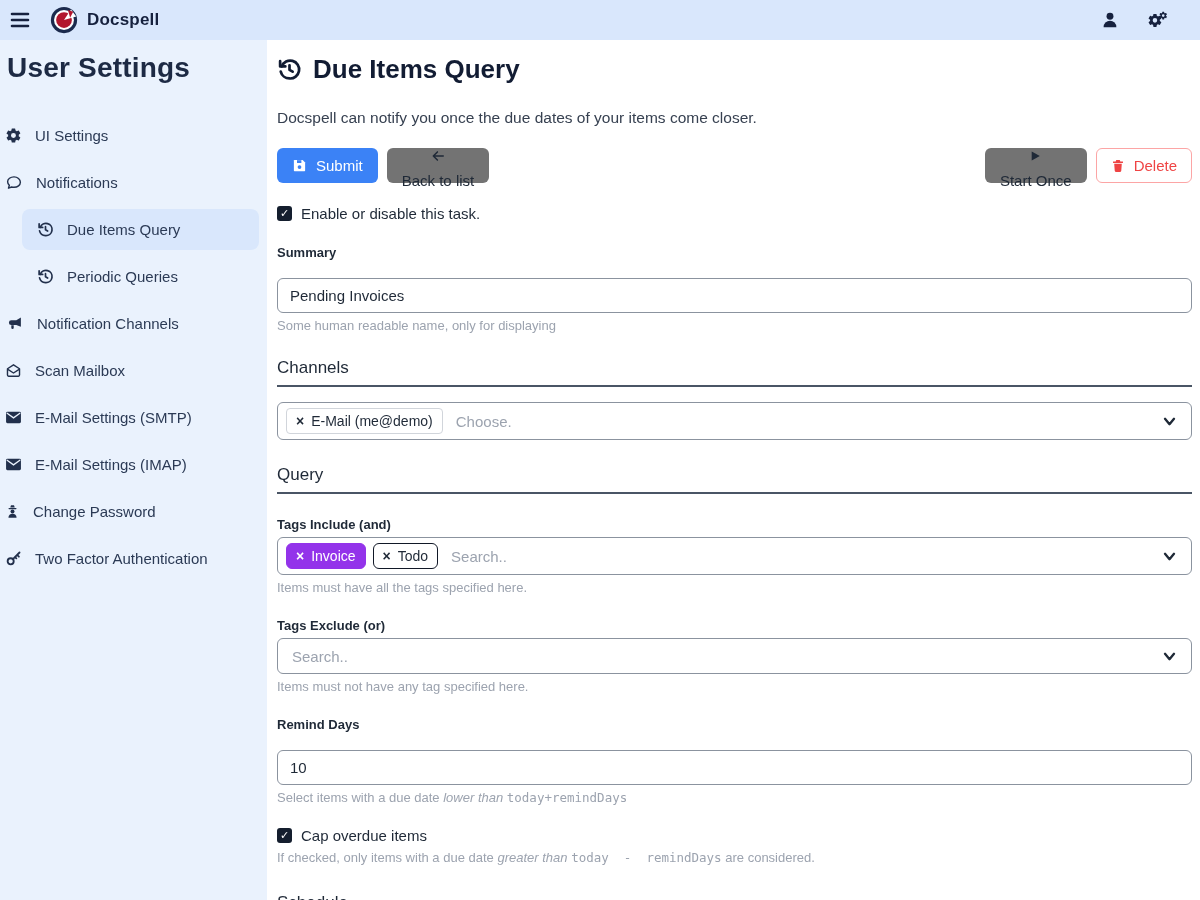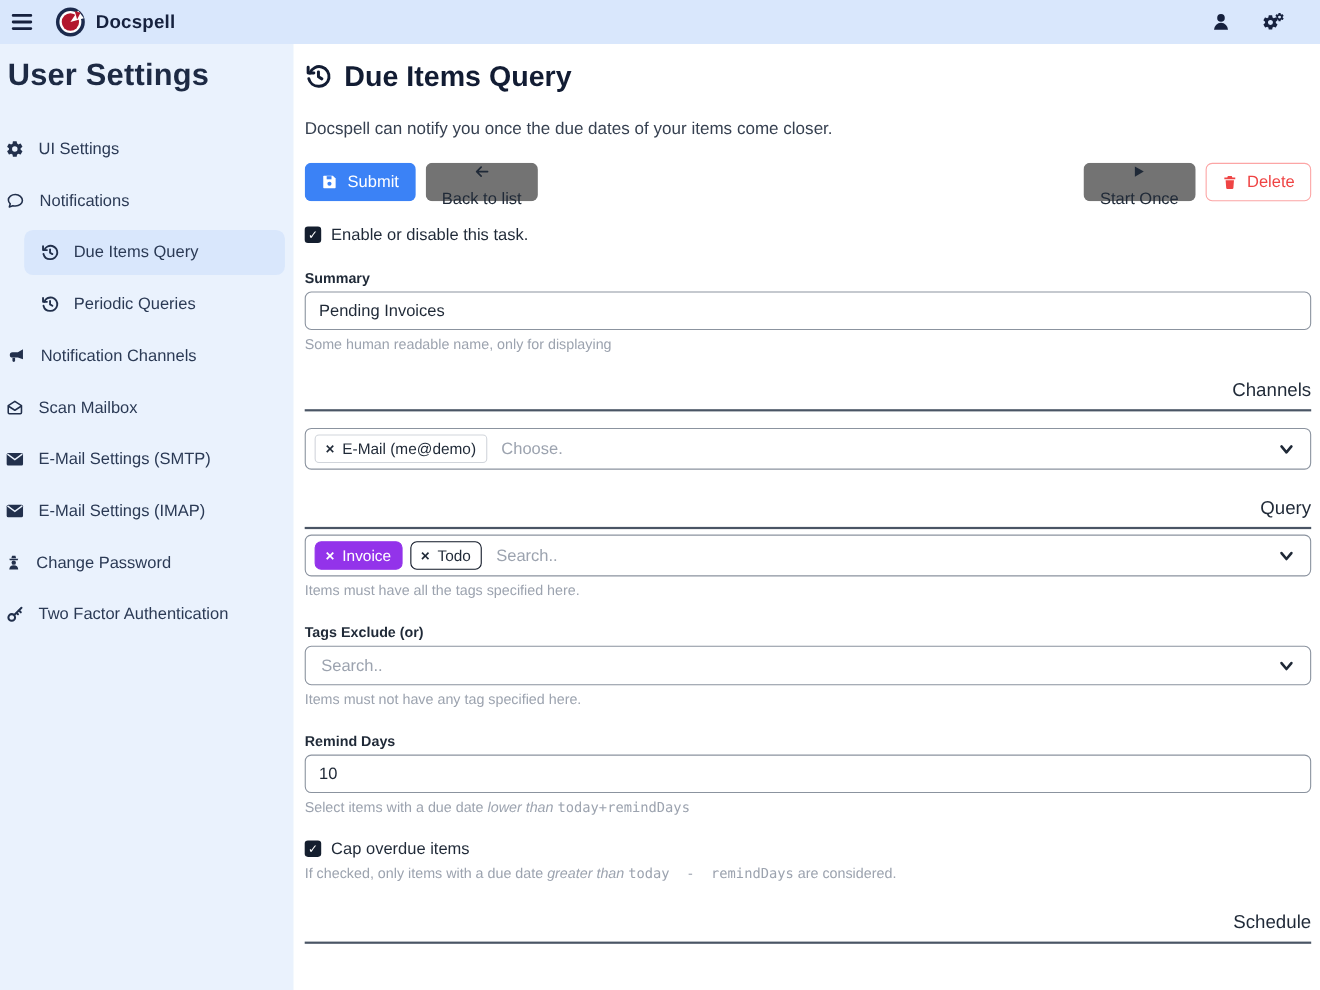--- a/index.html
+++ b/index.html
@@ -41,28 +41,28 @@
          border-radius:6px; border:1px solid transparent; cursor:pointer; font-family:inherit; }
   .btn-primary { background:#3b82f6; color:#fff; }
   .btn-gray { background:#737373; color:#1f2937;flex-direction:column; }
   .btn-danger { background:#fff; border-color:#fca5a5; color:#ef4444; }
 
   .checkbox-row { margin-top:22px; display:flex; align-items:center; gap:9px; font-size:15px; color:#1f2937; }
   .checkbox { width:15px; height:15px; background:#141e2e; border-radius:3px; color:#fff;
               display:flex; align-items:center; justify-content:center; font-size:11px; cursor:pointer; flex:none; }
 
   .field-label { margin-top:23px; font-size:13px; font-weight:bold; color:#1f2937; }
-  .text-input { margin-top:5px; width:100%; height:35px; border:1px solid #8b939f; border-radius:6px;
+  .text-input { margin-top:18px; width:100%; height:35px; border:1px solid #8b939f; border-radius:6px;
                 padding:0 12px; font-size:15px; color:#1f2937; font-family:inherit; background:#fff; }
   .help { margin-top:5px; font-size:13px; color:#9ca3af; white-space:pre-wrap; }
   .help em { font-style:italic; }
   .help code { font-family:"DejaVu Sans Mono","Liberation Mono",monospace; font-size:12.5px; }
 
   .section-heading { margin-top:25px; font-size:17px; font-weight:400; color:#1f2937;
-                     border-bottom:2px solid #4a5565; padding-bottom:7px;text-align:right; }
+                     border-bottom:2px solid #4a5565; padding-bottom:7px; }
 
   .select { border:1px solid #8b939f; border-radius:6px; height:38px; display:flex; align-items:center;
             padding:0 15px 0 8px; gap:7px; background:#fff; cursor:pointer; }
   .select.mt { margin-top:15px; }
   .select.mt5 { margin-top:5px; }
   .placeholder { color:#9ca3af; font-size:15px; margin-left:6px; }
   .chev { margin-left:auto; color:#1f2937; flex:none; }
   .chip { display:inline-flex; align-items:center; gap:7px; border:1px solid #d1d5db; border-radius:4px;
           padding:0 9px; height:26px; font-size:14px; color:#1f2937; background:#fff; cursor:pointer; }
   .chip .chip-x { font-weight:bold; font-size:14px; cursor:pointer; }
@@ -297,20 +297,21 @@
       <span class="placeholder">Choose.</span>
       <span class="chev">
         <svg width="13" height="9" viewBox="0 0 14 10" fill="none" stroke="currentColor" stroke-width="2.6" stroke-linecap="round" stroke-linejoin="round">
             <path d="M2 2l5 6 5-6"></path>
           </svg>
       </span>
     </div>
 
     <div class="section-heading">Query</div>
 
+    <div class="field-label">Tags Include (and)</div>
     <div class="select mt5">
       <span class="chip purple">
         <span class="chip-x">×</span>
         <span>Invoice</span>
       </span>
       <span class="chip outline">
         <span class="chip-x">×</span>
         <span>Todo</span>
       </span>
       <span class="placeholder">Search..</span>

